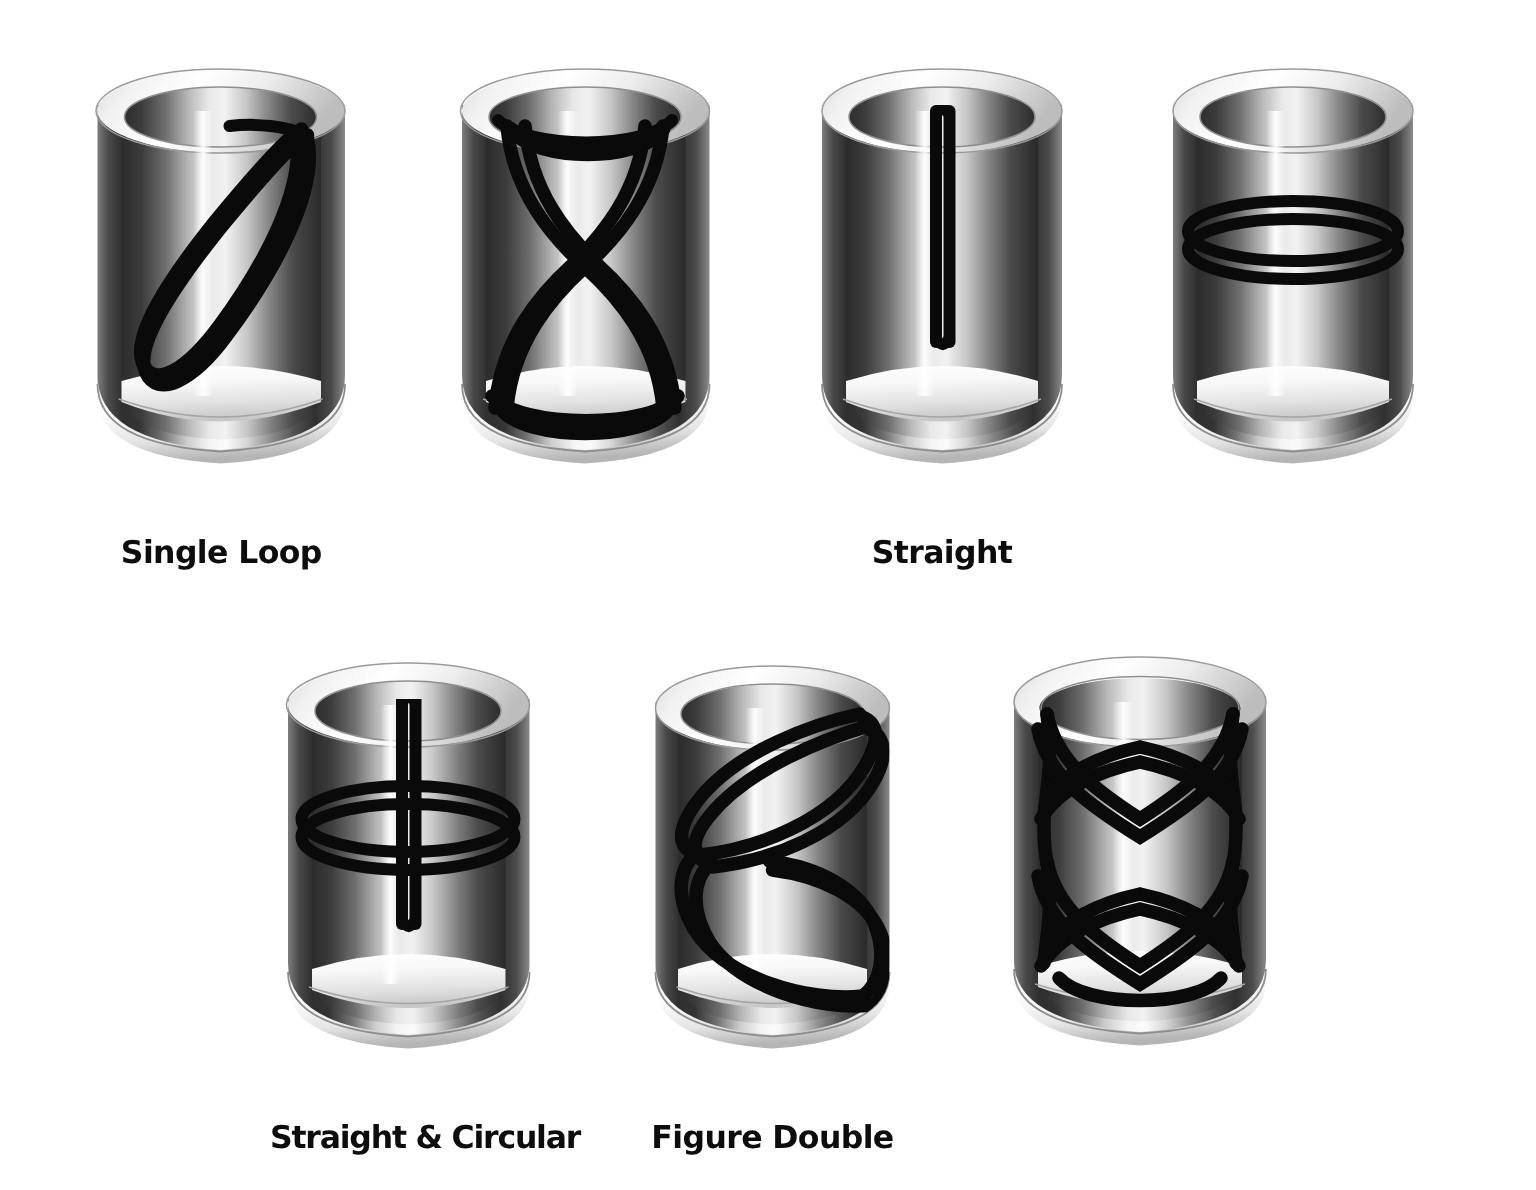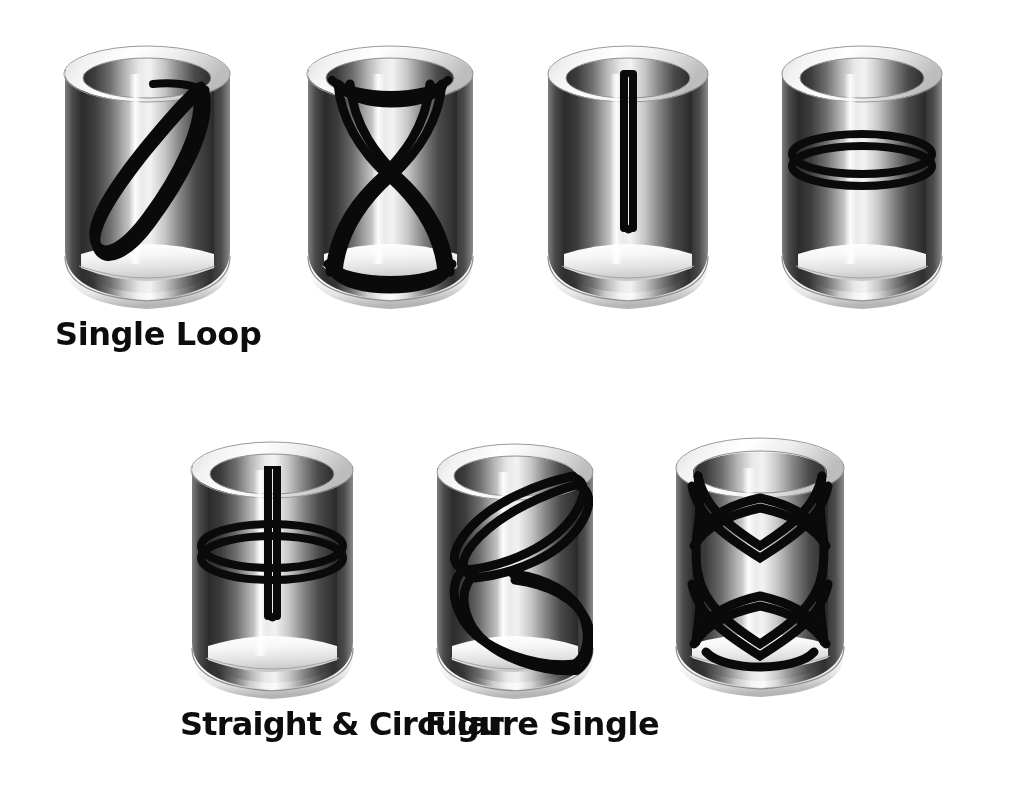--- a/index.html
+++ b/index.html
@@ -33,25 +33,26 @@
     left: 0;
     top: 0;
   }
 
   .specimen-label {
     position: absolute;
     width: 100%;
     text-align: center;
     color: #0d0d0d;
     font-family: "DejaVu Sans", "Liberation Sans", sans-serif;
-    font-size: 32px;
+    font-size: 21px;
     font-weight: 600;
     letter-spacing: -0.4px;
     white-space: nowrap;
     line-height: 1;
+    margin-top: 40px;
   }
 
   .specimen-label.wide { letter-spacing: -0.8px; }
 
   svg { display: block; overflow: visible; }
 </style>
 </head>
 <body>
 
 <div id="figure-sheet">
@@ -204,20 +205,21 @@
       <path d="M24,238 Q90,262 156,238" fill="none" stroke="#a5a5a5" stroke-width="1"></path>
       <rect x="72" y="46" width="13" height="190" fill="url(#gGleam)" clip-path="url(#clipTube3)"></rect>
 
       <g clip-path="url(#clipTube3)">
         <path d="M86,46 L86,200" fill="none" stroke="#0a0a0a" stroke-width="8" stroke-linecap="round"></path>
         <path d="M95,46 L95,200" fill="none" stroke="#0a0a0a" stroke-width="8" stroke-linecap="round"></path>
         <path d="M86,196 Q90.5,208 95,196" fill="none" stroke="#0a0a0a" stroke-width="7" stroke-linecap="round"></path>
         <path d="M86,50 Q90.5,38 95,50" fill="none" stroke="#0a0a0a" stroke-width="7" stroke-linecap="round"></path>
       </g>
     </svg>
+    <div class="specimen-label" style="top:290px;">Straight</div>
   </div>
 
   <div class="specimen" style="left:772px; top:28px; width:180px; height:330px;">
     <svg class="specimen-figure" width="180" height="278" viewBox="0 0 180 278">
       <clipPath id="clipTube4">
           <path d="M10,42 L10,228 Q10,268 90,272 Q170,268 170,228 L170,42 Z"></path>
         </clipPath>
       <path d="M10,42 L10,228 Q10,268 90,272 Q170,268 170,228 L170,42 Z" fill="url(#gBarrel)"></path>
       <path d="M26,46 L26,232 Q26,262 90,265 Q154,262 154,232 L154,46 Z" fill="url(#gBore)"></path>
       <ellipse cx="90" cy="52" rx="64" ry="22" fill="url(#gBore)"></ellipse>
@@ -290,21 +292,21 @@
         <path d="M148,48 C120,54 66,72 40,106 C22,130 30,140 42,142" fill="none" stroke="#0a0a0a" stroke-width="9" stroke-linecap="round"></path>
         <path d="M154,56 C126,64 74,84 48,116 C32,136 38,146 50,148" fill="none" stroke="#0a0a0a" stroke-width="9" stroke-linecap="round"></path>
         <path d="M42,142 C78,138 130,120 152,82 C162,64 160,54 150,50" fill="none" stroke="#0a0a0a" stroke-width="9" stroke-linecap="round"></path>
         <path d="M50,150 C88,146 138,128 158,92 C168,74 164,62 154,58" fill="none" stroke="#0a0a0a" stroke-width="9" stroke-linecap="round"></path>
         <path d="M40,140 C28,150 24,168 38,192 C58,224 114,240 150,236" fill="none" stroke="#0a0a0a" stroke-width="9" stroke-linecap="round"></path>
         <path d="M48,148 C38,158 34,176 48,200 C68,230 120,246 156,242" fill="none" stroke="#0a0a0a" stroke-width="9" stroke-linecap="round"></path>
         <path d="M150,236 C162,228 166,208 158,188 C148,164 120,150 88,146" fill="none" stroke="#0a0a0a" stroke-width="9" stroke-linecap="round"></path>
         <path d="M156,244 C168,234 170,214 162,194 C152,170 122,156 90,152" fill="none" stroke="#0a0a0a" stroke-width="9" stroke-linecap="round"></path>
       </g>
     </svg>
-    <div class="specimen-label" style="top:280px;">Figure Single</div>
+    <div class="specimen-label" style="top:280px;">Figure Double</div>
   </div>
 
   <div class="specimen" style="left:662px; top:424px; width:196px; height:330px;">
     <svg class="specimen-figure" width="196" height="272" viewBox="0 0 196 272">
       <clipPath id="clipTube7">
           <path d="M14,40 L14,222 Q14,260 98,264 Q182,260 182,222 L182,40 Z"></path>
         </clipPath>
       <path d="M14,40 L14,222 Q14,260 98,264 Q182,260 182,222 L182,40 Z" fill="url(#gBarrel)"></path>
       <path d="M30,44 L30,226 Q30,254 98,257 Q166,254 166,226 L166,44 Z" fill="url(#gBore)"></path>
       <ellipse cx="98" cy="50" rx="68" ry="22" fill="url(#gBore)"></ellipse>

